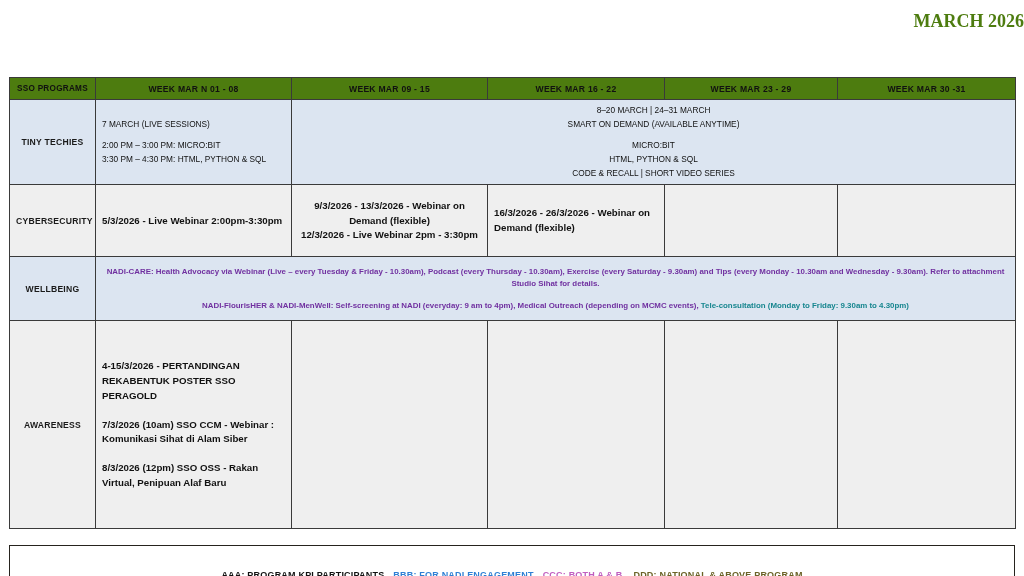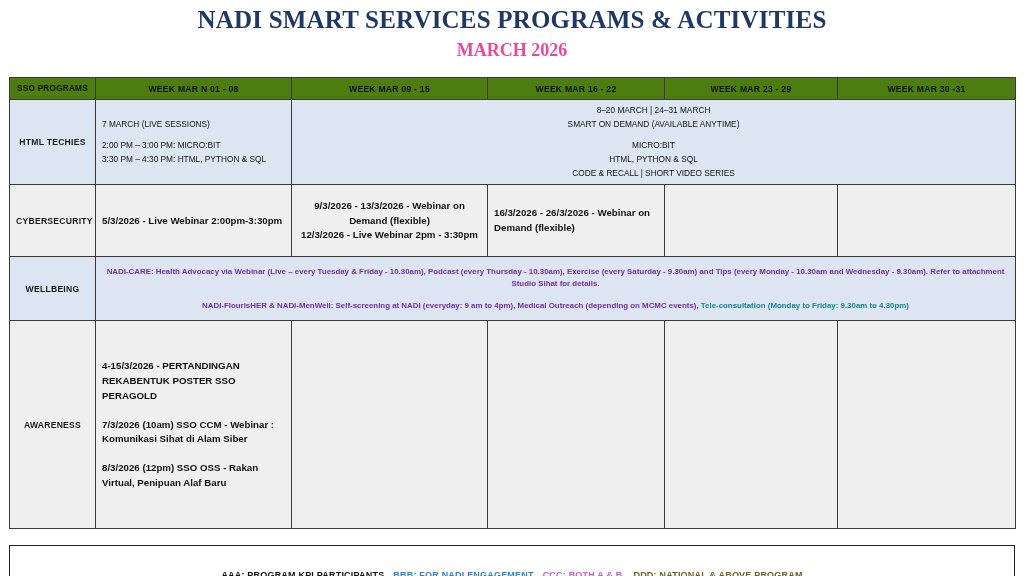--- a/index.html
+++ b/index.html
@@ -30,23 +30,24 @@
     font-weight: bold;
     font-size: 25px;
     letter-spacing: 0.2px;
     color: #1f3864;
     line-height: 1.15;
   }
   .sub-title {
     font-family: "Liberation Serif", serif;
     font-weight: bold;
     font-size: 18px;
-    color: #ec4899;
+    color: #4d7c0f;
     margin-top: 5px;
     line-height: 1.15;
+    text-align: right;
   }
 
   
   .grid-wrap {
     position: absolute;
     left: 9px;
     top: 77px;
     width: 1006px;
   }
   table.sched {
@@ -163,21 +164,20 @@
   .lg-bbb { color: #2e7fd4; margin-left: 9px; }
   .lg-ccc { color: #c05fc0; margin-left: 9px; }
   .lg-ddd { color: #6b6226; margin-left: 11px; }
 </style>
 </head>
 <body>
 
 <div class="page">
 
   <div class="title-block">
-    <div class="main-title">NADI SMART SERVICES PROGRAMS &amp; ACTIVITIES</div>
     <div class="sub-title">MARCH 2026</div>
   </div>
 
   <div class="grid-wrap">
     <table class="sched">
       <colgroup>
         <col class="c0">
           <col class="c1">
           <col class="c2">
           <col class="c3">
@@ -190,21 +190,21 @@
           <th>WEEK MAR N 01 - 08</th>
           <th>WEEK MAR  09 - 15</th>
           <th>WEEK MAR 16 - 22</th>
           <th>WEEK MAR  23 - 29</th>
           <th>WEEK MAR 30 -31</th>
         </tr>
       </thead>
       <tbody>
 
         <tr class="r-blue">
-          <td class="rowlabel">HTML TECHIES</td>
+          <td class="rowlabel">TINY TECHIES</td>
           <td class="cell" style="height:71px;">
             <div class="tt-plain">7 MARCH (LIVE SESSIONS)</div>
             <div class="gap-sm"></div>
             <div class="tt-plain">2:00 PM – 3:00 PM: MICRO:BIT</div>
             <div class="tt-plain">3:30 PM – 4:30 PM: HTML, PYTHON &amp; SQL</div>
           </td>
           <td class="cell mid" colspan="4">
             <div class="tt-center">8–20 MARCH  |  24–31 MARCH</div>
             <div class="tt-center">SMART ON DEMAND (AVAILABLE ANYTIME)</div>
             <div class="gap"></div>

